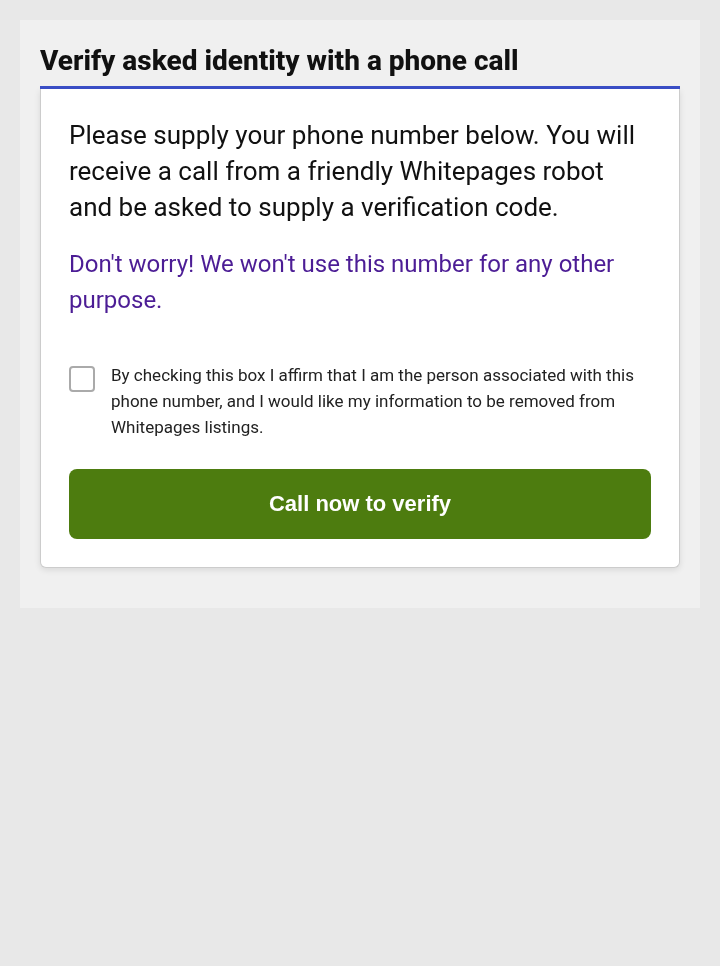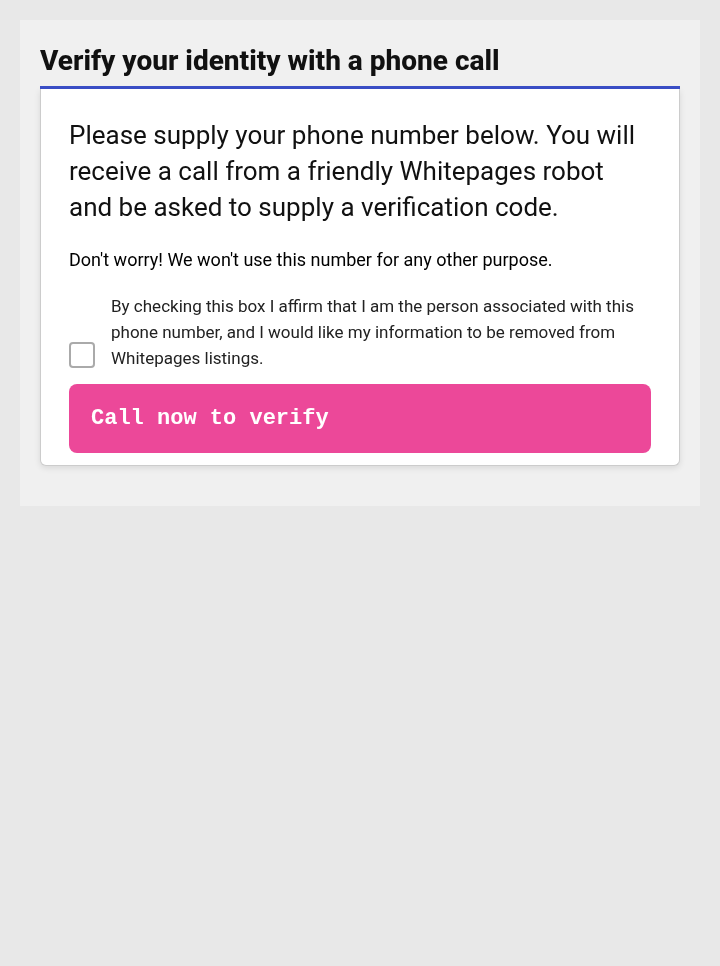--- a/index.html
+++ b/index.html
@@ -45,60 +45,60 @@
       height: 3px;
       background-color: #3b4fc8;
       margin-bottom: 0;
     }
 
     .card {
       background-color: #ffffff;
       border: 1px solid #cccccc;
       border-top: none;
       border-radius: 0 0 6px 6px;
-      padding: 28px 28px 12px 28px;
+      padding: 28px 28px 28px 28px;
       box-shadow: 0 2px 6px rgba(0,0,0,0.1);
     }
 
     .main-description {
       font-size: 26px;
       font-weight: 400;
       color: #111111;
       line-height: 1.4;
       margin-bottom: 20px;
     }
 
     .sub-description {
-      font-size: 18px;
-      color: #000000;
+      font-size: 24px;
+      color: #4c1d95;
       line-height: 1.5;
-      margin-bottom: 20px;
+      margin-bottom: 44px;
     }
 
     .phone-input {
       width: 100%;
       padding: 18px 20px;
       font-size: 18px;
       color: #333333;
       border: 1.5px solid #aaaaaa;
       border-radius: 6px;
       outline: none;
       margin-bottom: 24px;
     }
 
     .phone-input::placeholder {
       color: #aaaaaa;
     }
 
     .checkbox-row {
       display: flex;
       flex-direction: row;
-      align-items: flex-end;
+      align-items: flex-start;
       gap: 16px;
-      margin-bottom: 12px;
+      margin-bottom: 28px;
     }
 
     .checkbox-wrapper {
       flex-shrink: 0;
       margin-top: 4px;
     }
 
     .affirm-checkbox {
       width: 26px;
       height: 26px;
@@ -117,37 +117,36 @@
 
     .checkbox-label {
       font-size: 17px;
       color: #222222;
       line-height: 1.55;
     }
 
     .call-button {
       width: 100%;
       padding: 22px;
-      background-color: #ec4899;
+      background-color: #4d7c0f;
       color: #ffffff;
       font-size: 22px;
       font-weight: 700;
       border: none;
       border-radius: 8px;
       cursor: pointer;
-      text-align: left;
-      font-family: Liberation Mono, monospace;
+      text-align: center;
     }
   </style>
 </head>
 <body>
 
 <div class="page-container">
 
-  <h1 class="page-title">Verify your identity with a phone call</h1>
+  <h1 class="page-title">Verify asked identity with a phone call</h1>
 
 
   <div class="divider"></div>
 
   <div class="card">
 
     <p class="main-description">Please supply your phone number below. You will receive a call from a friendly Whitepages robot and be asked to supply a verification code.</p>
 
     <p class="sub-description">Don't worry! We won't use this number for any other purpose.</p>
 

